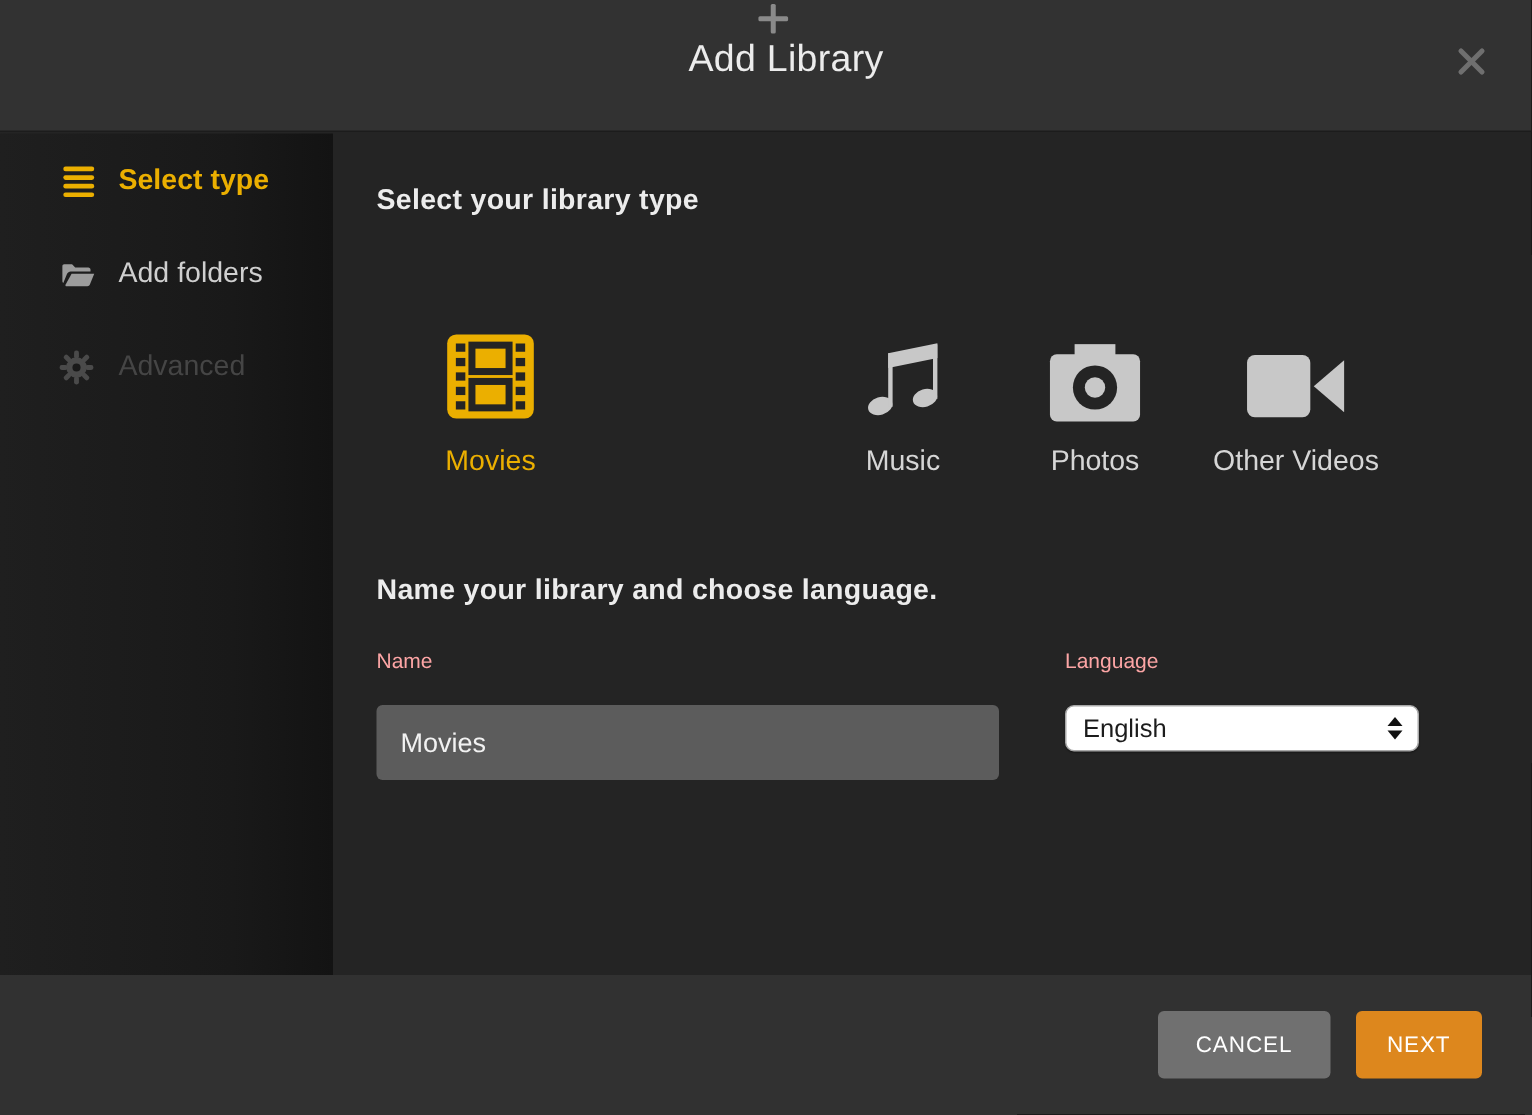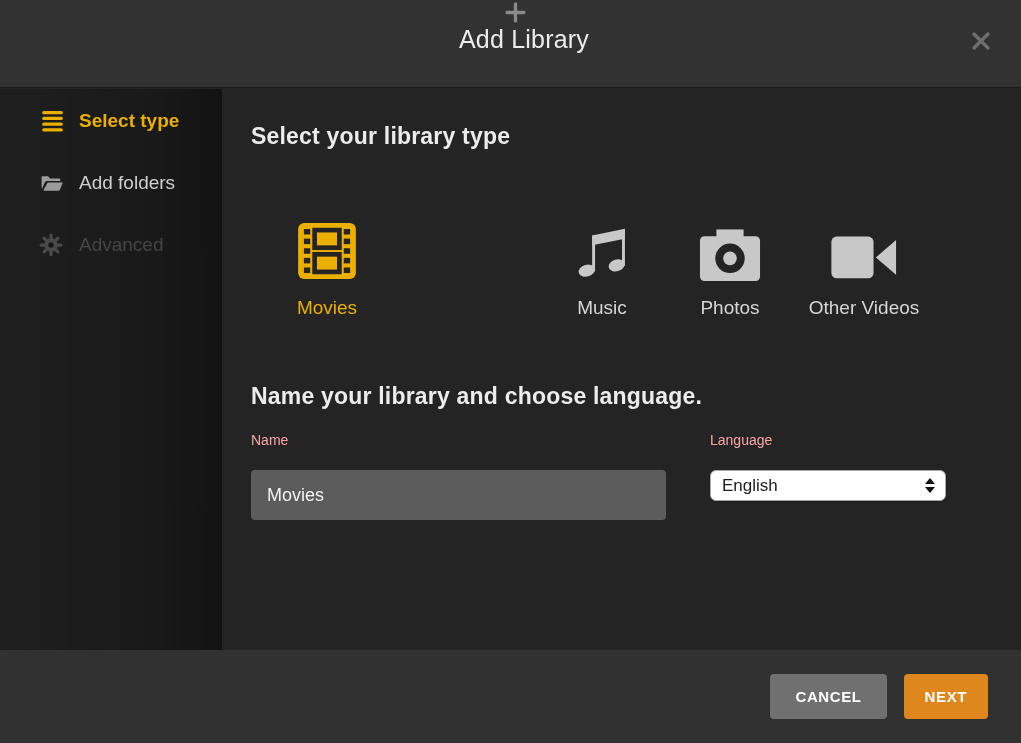--- a/index.html
+++ b/index.html
@@ -45,21 +45,21 @@
   .side-item.disabled .s-label { color:#454545; }
   .side-item.disabled { cursor:default; }
 
   
   .content {
     position:absolute; left:222px; top:89px; right:0; bottom:93px;
     background:#242424;
   }
   .section-heading {
     position:absolute; left:29px; color:#ececec;
-    font-size:23px; font-weight:700; letter-spacing:.2px;
+    font-size:19px; font-weight:700; letter-spacing:.2px;
   }
   .heading-type { top:34px; }
   .heading-name { top:294px; }
 
   .tiles { position:absolute; top:123px; left:0; right:0; height:160px; }
   .tile {
     position:absolute; transform:translateX(-50%);
     display:flex; flex-direction:column; align-items:center; cursor:pointer;
   }
   .tile .t-icon { height:72px; display:flex; align-items:flex-end; justify-content:center; }
@@ -90,21 +90,21 @@
 
   
   .footer {
     position:absolute; left:0; right:0; bottom:0; height:93px;
     background:var(--footer-bg,#313131);
     display:flex; align-items:center; justify-content:flex-end;
     padding-right:33px; gap:17px;
   }
   .btn {
     height:45px; border:none; border-radius:4px; color:#fff;
-    font-size:15px; font-weight:700; letter-spacing:.6px; cursor:pointer;
+    font-size:15px; font-weight:400; letter-spacing:.6px; cursor:pointer;
     font-family:"Liberation Sans","DejaVu Sans",sans-serif;
   }
   .btn-cancel { background:var(--cancel-gray,#707070); padding:0 25px; }
   .btn-next { background:var(--button-orange,#dd871d); padding:0 21px; }
 
   svg { display:block; }
 </style>
 </head>
 <body>
 

